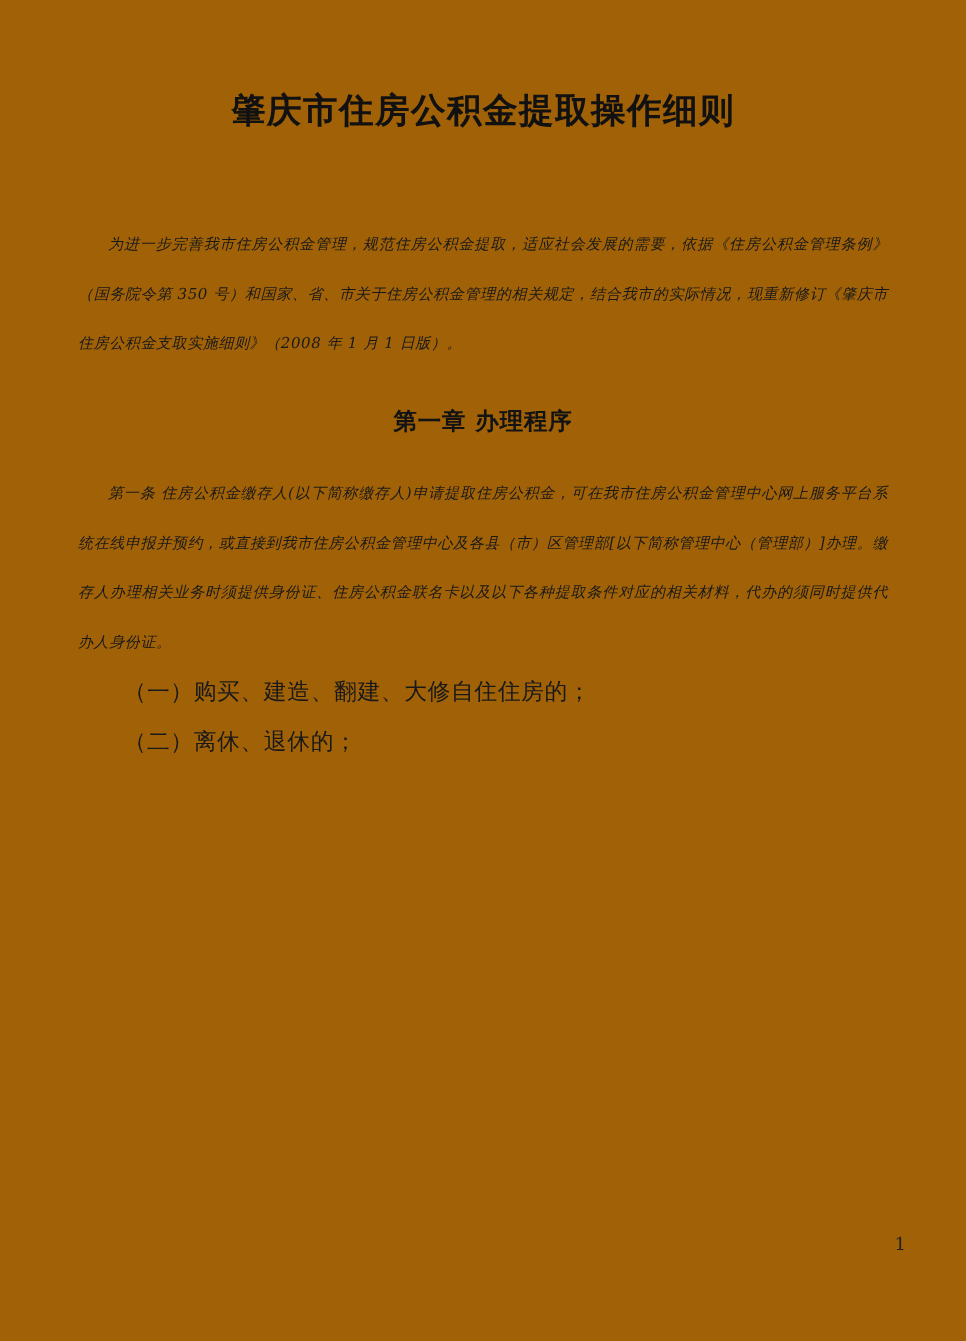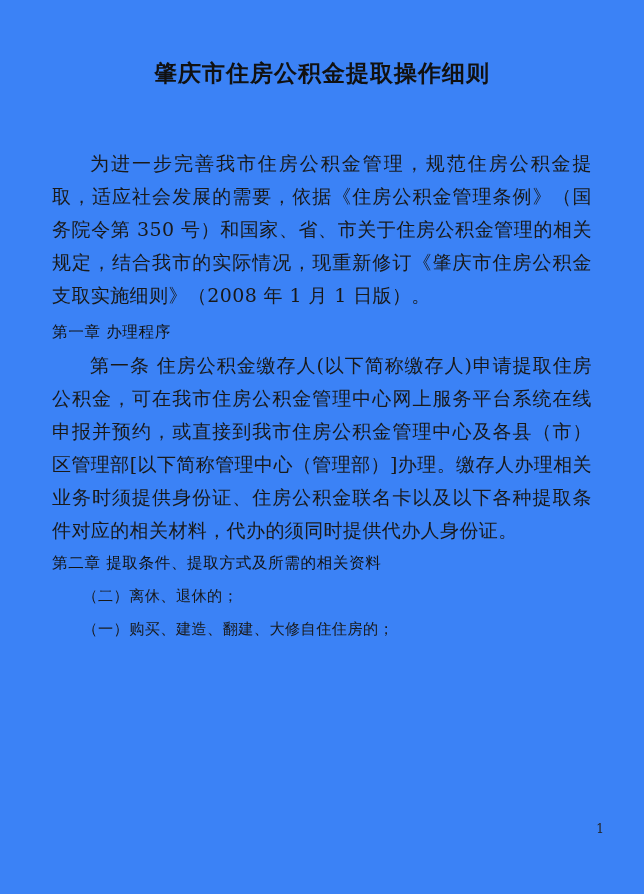--- a/index.html
+++ b/index.html
@@ -11,55 +11,56 @@
     height: 894px;
     background: #ffffff;
     font-family: "DejaVu Serif", "Liberation Serif", serif;
     color: #1a1a1a;
     overflow: hidden;
   }
   .page {
     position: relative;
     width: 644px;
     height: 894px;
-    background: #3b82f6;
+    background: #a16207;
     box-sizing: border-box;
     padding: 40px 52px 30px 52px;
   }
   .doc-title {
     text-align: center;
     font-size: 23px;
     font-weight: bold;
     letter-spacing: 1px;
     margin-top: 18px;
     margin-bottom: 0;
     color: #111;
     font-family: "DejaVu Sans", "Liberation Sans", sans-serif;
   }
   .body-block {
     margin-top: 58px;
   }
   p.para {
-    font-size: 19px;
+    font-size: 10px;
     line-height: 33px;
     margin: 0;
     text-align: justify;
     text-justify: inter-ideograph;
     letter-spacing: 0.4px;
     color: #191919;
+    font-style: italic;
   }
   p.indent2 {
     text-indent: 2em;
   }
   h2.chapter {
     font-size: 15.6px;
-    font-weight: normal;
+    font-weight: bold;
     line-height: 33px;
-    margin: 0;
-    text-align: left;
+    margin: 15px;
+    text-align: center;
     letter-spacing: 0.6px;
     font-family: "DejaVu Sans", "Liberation Sans", sans-serif;
     color: #131313;
   }
   .item {
     font-size: 15.2px;
     line-height: 33px;
     margin: 0;
     text-indent: 2em;
     letter-spacing: 0.4px;
@@ -85,23 +86,22 @@
   <div class="body-block">
 
     <p class="para indent2">为进一步完善我市住房公积金管理，规范住房公积金提取，适应社会发展的需要，依据《住房公积金管理条例》（国务院令第 350 号）和国家、省、市关于住房公积金管理的相关规定，结合我市的实际情况，现重新修订《肇庆市住房公积金支取实施细则》（2008 年 1 月 1 日版）。</p>
 
     <div class="spacer-sm"></div>
 
     <h2 class="chapter">第一章  办理程序</h2>
 
     <p class="para indent2">第一条  住房公积金缴存人(以下简称缴存人)申请提取住房公积金，可在我市住房公积金管理中心网上服务平台系统在线申报并预约，或直接到我市住房公积金管理中心及各县（市）区管理部[以下简称管理中心（管理部）]办理。缴存人办理相关业务时须提供身份证、住房公积金联名卡以及以下各种提取条件对应的相关材料，代办的须同时提供代办人身份证。</p>
 
-    <h2 class="chapter">第二章   提取条件、提取方式及所需的相关资料</h2>
 
 
+    <p class="item">（一）购买、建造、翻建、大修自住住房的；</p>
     <p class="item">（二）离休、退休的；</p>
-    <p class="item">（一）购买、建造、翻建、大修自住住房的；</p>
 
   </div>
 
   <div class="page-number">1</div>
 
 </div>
 
 </body></html>

